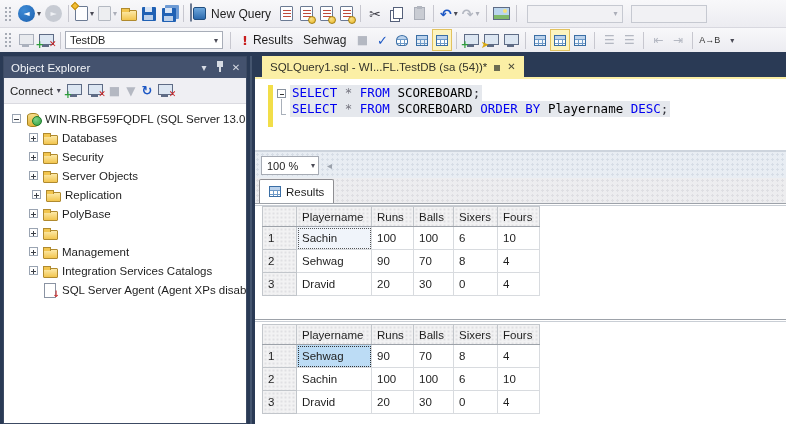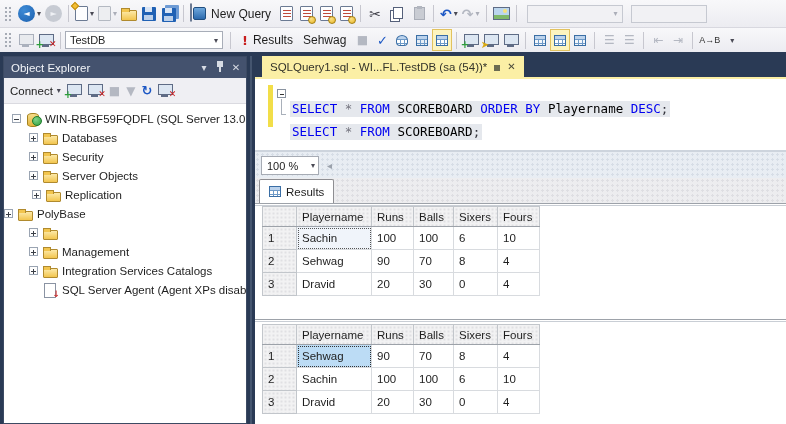--- a/index.html
+++ b/index.html
@@ -387,21 +387,21 @@
         <div class="tree-row" style="padding-left: 25px;">
           <span class="exp plus"></span>
           <span class="tico tico-folder"></span>
           <span>Server Objects</span>
         </div>
         <div class="tree-row" style="padding-left: 28px;">
           <span class="exp plus"></span>
           <span class="tico tico-folder"></span>
           <span>Replication</span>
         </div>
-        <div class="tree-row" style="">
+        <div class="tree-row" style="padding-left: 25px;">
           <span class="exp plus"></span>
           <span class="tico tico-folder"></span>
           <span>PolyBase</span>
         </div>
         <div class="tree-row" style="padding-left: 25px;">
           <span class="exp plus"></span>
           <span class="tico tico-folder"></span>
         </div>
         <div class="tree-row" style="padding-left: 25px;">
           <span class="exp plus"></span>
@@ -429,21 +429,21 @@
       <span class="dpin"></span>
       <span class="dx">✕</span>
     </div>
     <div class="tab-underline"></div>
 
     <div class="editor">
       <div class="changebar"></div>
       <div class="fold-box"></div>
       <div class="fold-line"></div>
       <div id="code-lines">
-          <div class="codeline" style="top: 6px; margin-top: 39px;"><span class="tok-kw">SELECT</span><span class="tok-ws"> </span><span class="tok-op">*</span><span class="tok-ws"> </span><span class="tok-kw">FROM</span><span class="tok-ws"> </span><span class="tok-id">SCOREBOARD</span><span class="tok-pt">;</span></div>
+          <div class="codeline" style="top: 6px;"><span class="tok-kw">SELECT</span><span class="tok-ws"> </span><span class="tok-op">*</span><span class="tok-ws"> </span><span class="tok-kw">FROM</span><span class="tok-ws"> </span><span class="tok-id">SCOREBOARD</span><span class="tok-pt">;</span></div>
           <div class="codeline" style="top: 22px;"><span class="tok-kw">SELECT</span><span class="tok-ws"> </span><span class="tok-op">*</span><span class="tok-ws"> </span><span class="tok-kw">FROM</span><span class="tok-ws"> </span><span class="tok-id">SCOREBOARD</span><span class="tok-ws"> </span><span class="tok-kw">ORDER BY</span><span class="tok-ws"> </span><span class="tok-id">Playername</span><span class="tok-ws"> </span><span class="tok-kw">DESC</span><span class="tok-pt">;</span></div>
         </div>
     </div>
 
     <div class="zoomrow">
       <div class="zoomcombo">
         <span>100 %</span>
         <span class="caret" style="margin-left:auto;">▾</span>
       </div>
       <span class="hsarrow">◂</span>

